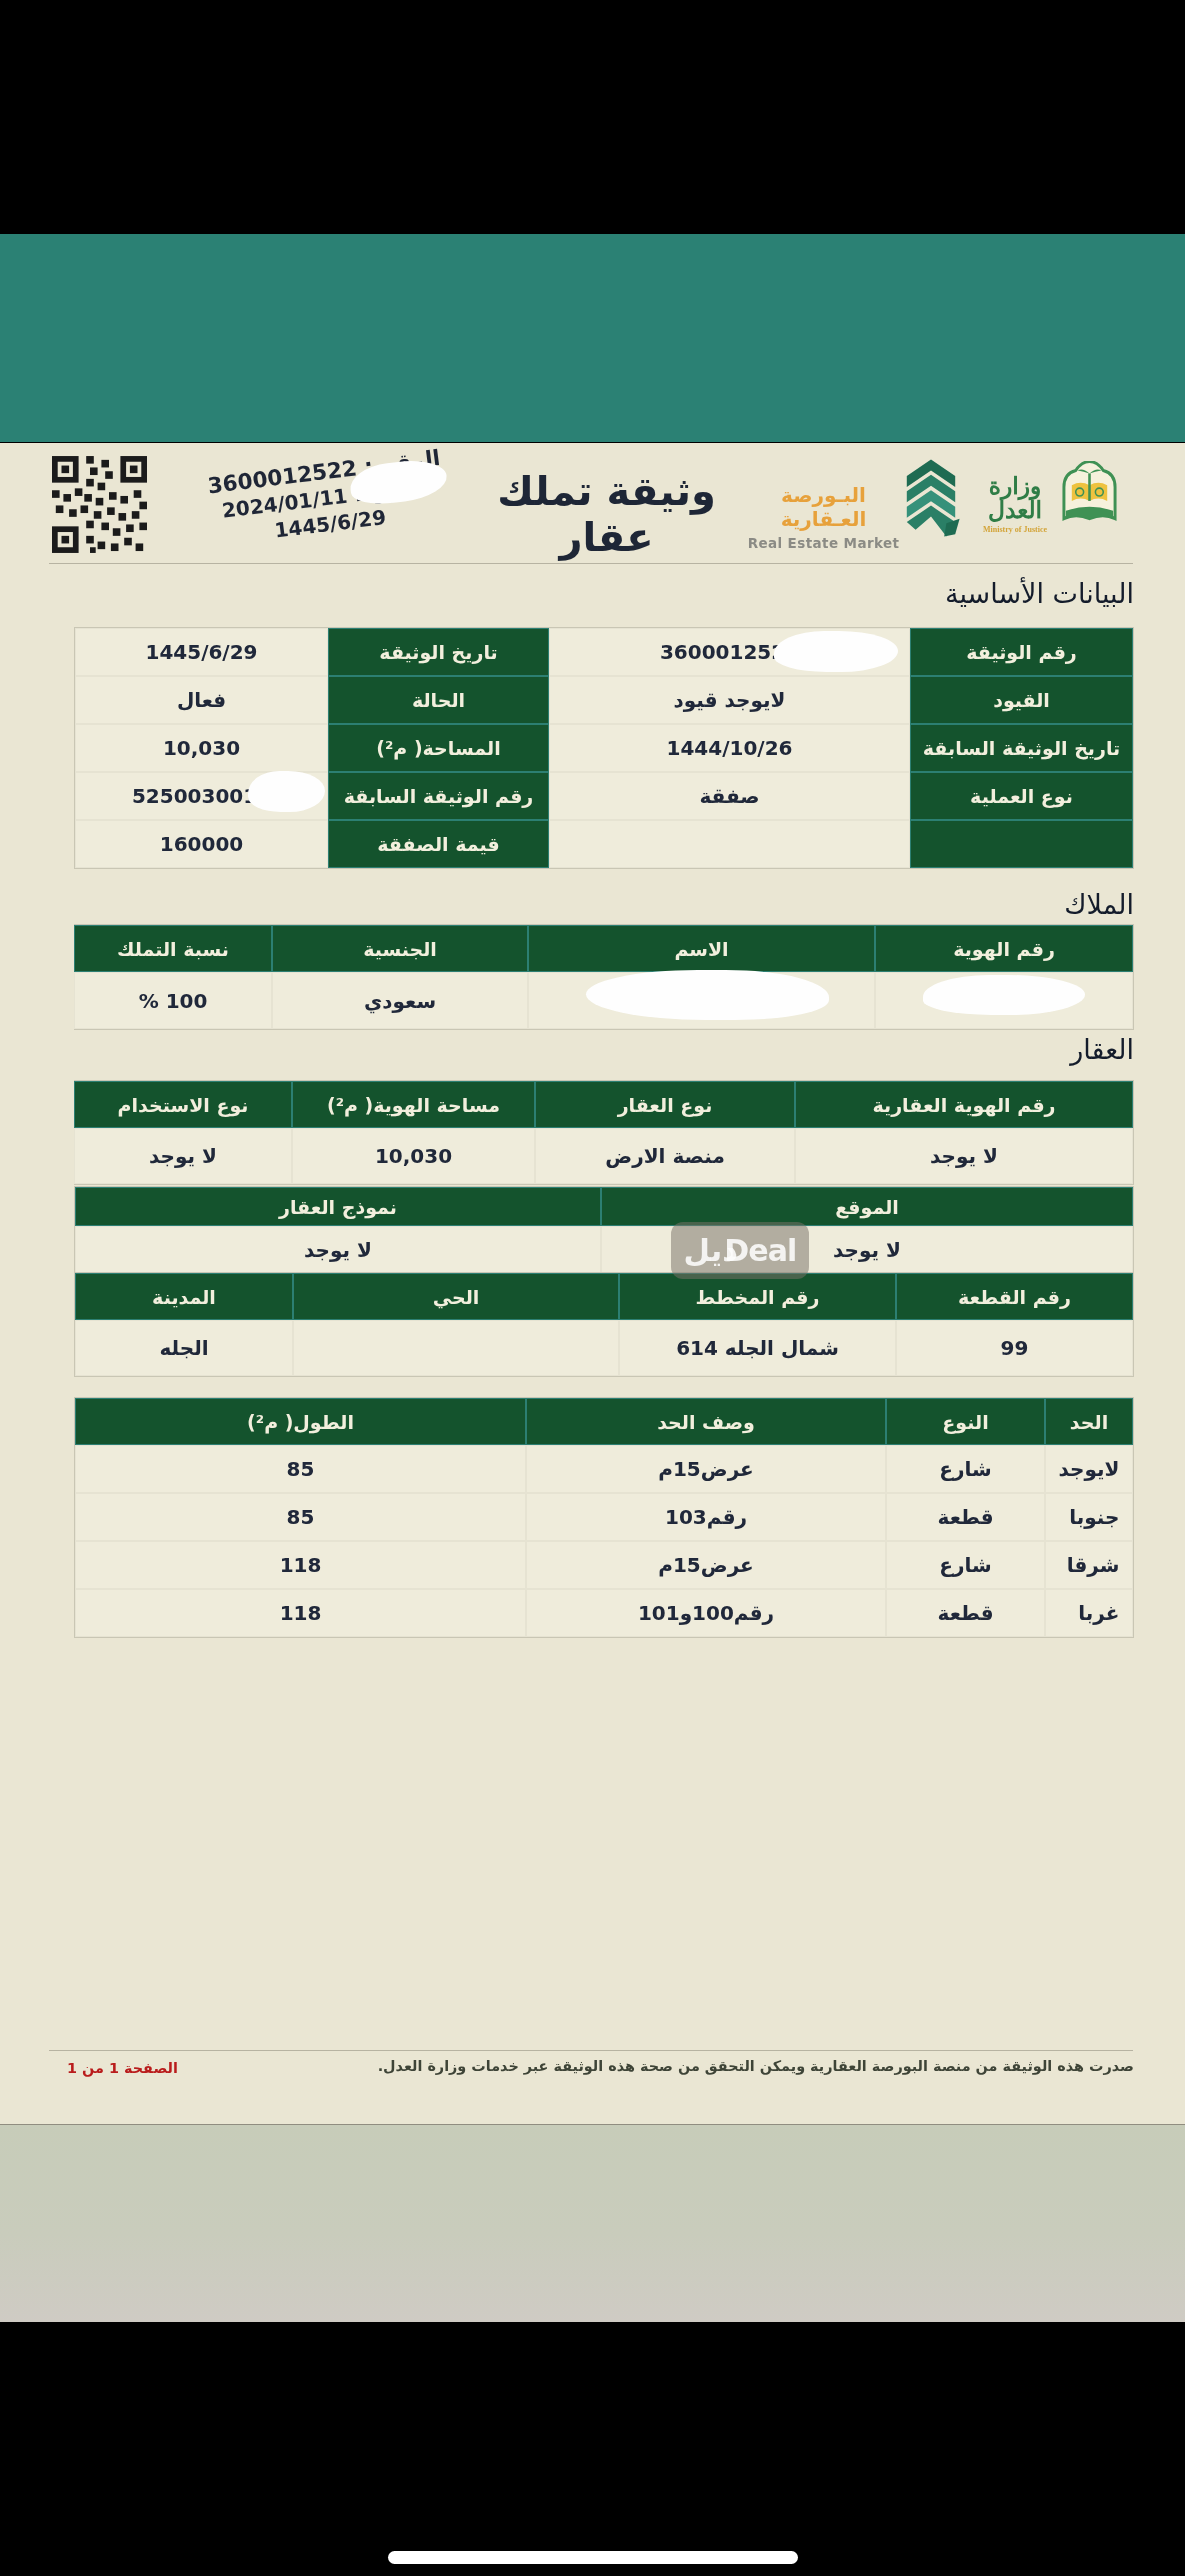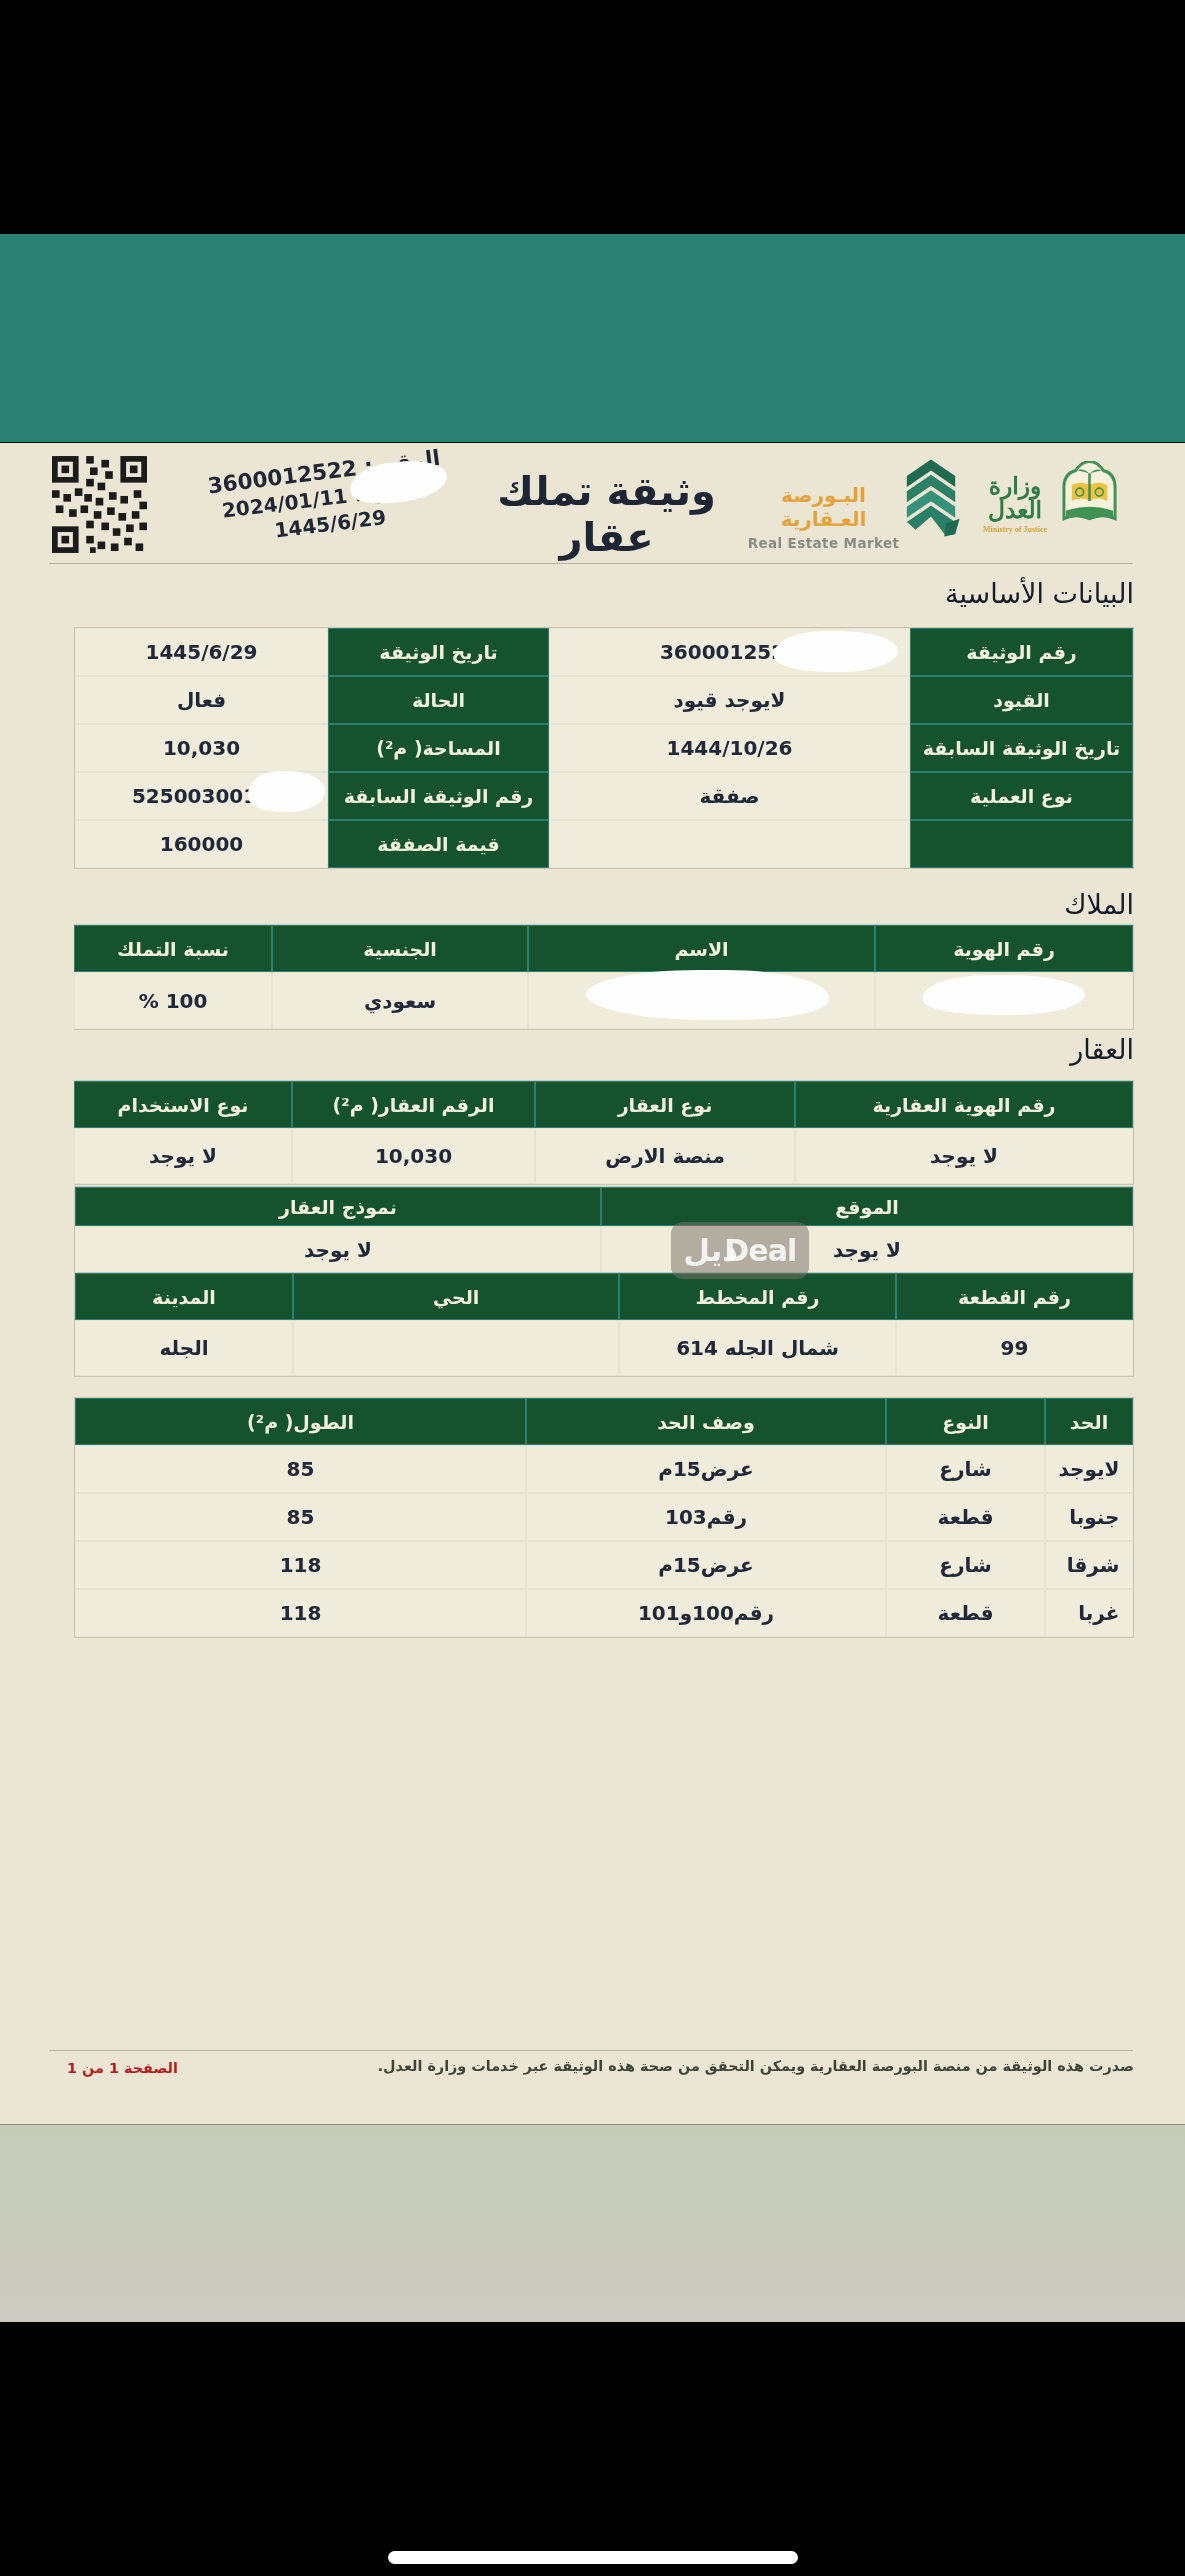--- a/index.html
+++ b/index.html
@@ -191,21 +191,21 @@
       <div class="c"></div>
       <div class="c"></div>
       <div class="c">سعودي</div>
       <div class="c">100 %</div>
     </div>
 
     <div class="sec-title" style="top:591px">العقار</div>
     <div class="tbl" style="top:637px;grid-template-columns:338px 260px 243px 218px;grid-template-rows:47px 56px;">
       <div class="c th">رقم الهوية العقارية</div>
       <div class="c th">نوع العقار</div>
-      <div class="c th">الرقم العقار( م²)</div>
+      <div class="c th">مساحة الهوية( م²)</div>
       <div class="c th">نوع الاستخدام</div>
       <div class="c">لا يوجد</div>
       <div class="c">منصة الارض</div>
       <div class="c ltr">10,030</div>
       <div class="c">لا يوجد</div>
     </div>
 
     <div class="tbl" style="top:743px;grid-template-columns:532px 526px;grid-template-rows:39px 48px;">
       <div class="c th">الموقع</div>
       <div class="c th">نموذج العقار</div>

